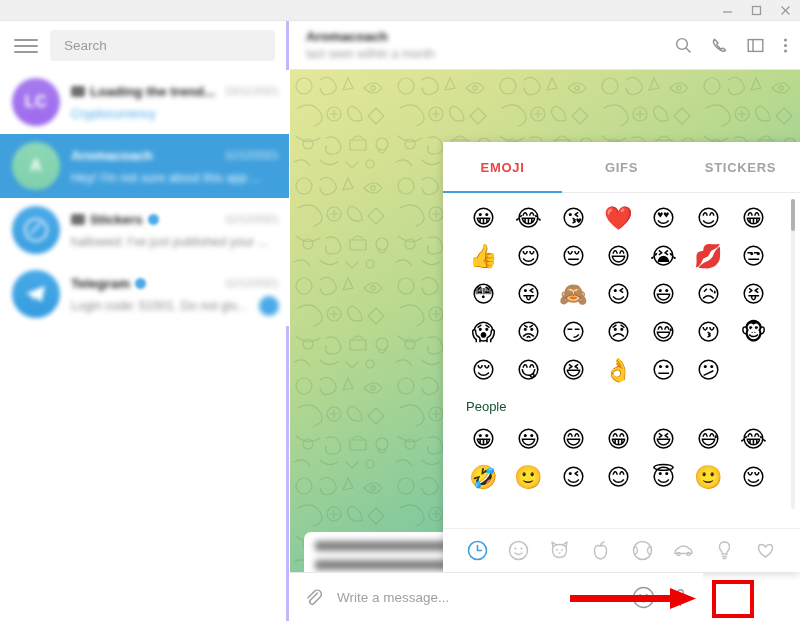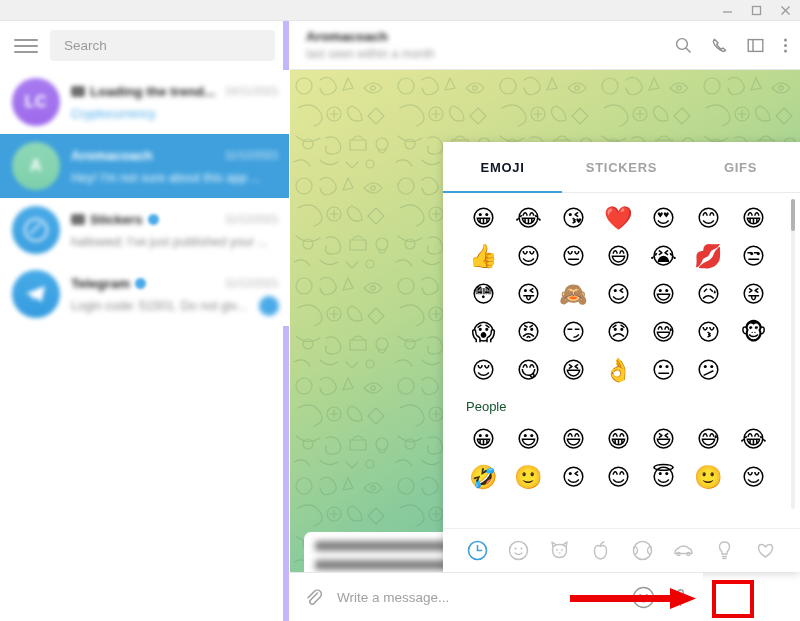--- a/index.html
+++ b/index.html
@@ -19,21 +19,21 @@
   }
   .wctrl {
     width:29px; height:21px; display:flex; align-items:center; justify-content:center;
     color:#9a9a9a;
   }
   .wctrl svg { display:block; }
 
   
   .leftcol {
     position:absolute; left:0; top:21px; width:289px; height:600px;
-    background:#ffffff; border-right:6px solid #c4b5fd;
+    background:#ffffff; border-right:3px solid #c4b5fd;
   }
   .searchrow {
     position:absolute; left:0; top:0; width:289px; height:49px;
     display:flex; align-items:center; padding:0 14px;
   }
   .hamburger { width:26px; height:20px; display:flex; flex-direction:column;
     justify-content:center; gap:4px; margin-right:10px; cursor:pointer; }
   .hamburger i { display:block; height:2px; background:#9b9b9b; border-radius:1px; width:24px; }
   .searchbox {
     flex:1; height:31px; background:#f1f1f1; border-radius:4px;
@@ -132,21 +132,21 @@
     position:absolute; left:153px; top:121px; width:357px; height:430px;
     background:#ffffff; box-shadow:0 1px 9px rgba(0,0,0,0.18);
     display:flex; flex-direction:column; z-index:10;
   }
   .emtabs { height:51px; display:flex; border-bottom:1px solid #ebebeb; flex:0 0 51px; }
   .emtab {
     flex:1; display:flex; align-items:center; justify-content:center;
     font-size:13px; font-weight:bold; letter-spacing:0.7px; color:#a3a3a3;
     cursor:pointer; position:relative;
   }
-  .emtab.active { color:#0f172a; }
+  .emtab.active { color:#ef4444; }
   .emtab.active::after {
     content:""; position:absolute; left:0; right:0; bottom:-1px; height:2px; background:#3fa0dd;
   }
   .emgrid { flex:1; position:relative; overflow:hidden; padding:6px 0 0 0; }
   .emrow { display:flex; padding:0 18px; }
   .emcell {
     width:45px; height:38px; display:flex; align-items:center; justify-content:center;
     font-size:23px; line-height:1; cursor:pointer;
     font-family:"DejaVu Sans", sans-serif;
   }
@@ -379,22 +379,22 @@
       <div class="bubble">
         <div class="l l1"></div>
         <div class="l l2"></div>
       </div>
     </div>
 
     <div class="emojipanel">
 
       <div class="emtabs">
         <div class="emtab active">EMOJI</div>
+        <div class="emtab">GIFS</div>
         <div class="emtab">STICKERS</div>
-        <div class="emtab">GIFS</div>
       </div>
 
       <div class="emgrid">
 
         <div class="emrow">
           <div class="emcell">😀</div>
           <div class="emcell">😂</div>
           <div class="emcell">😘</div>
           <div class="emcell">❤️</div>
           <div class="emcell">😍</div>

